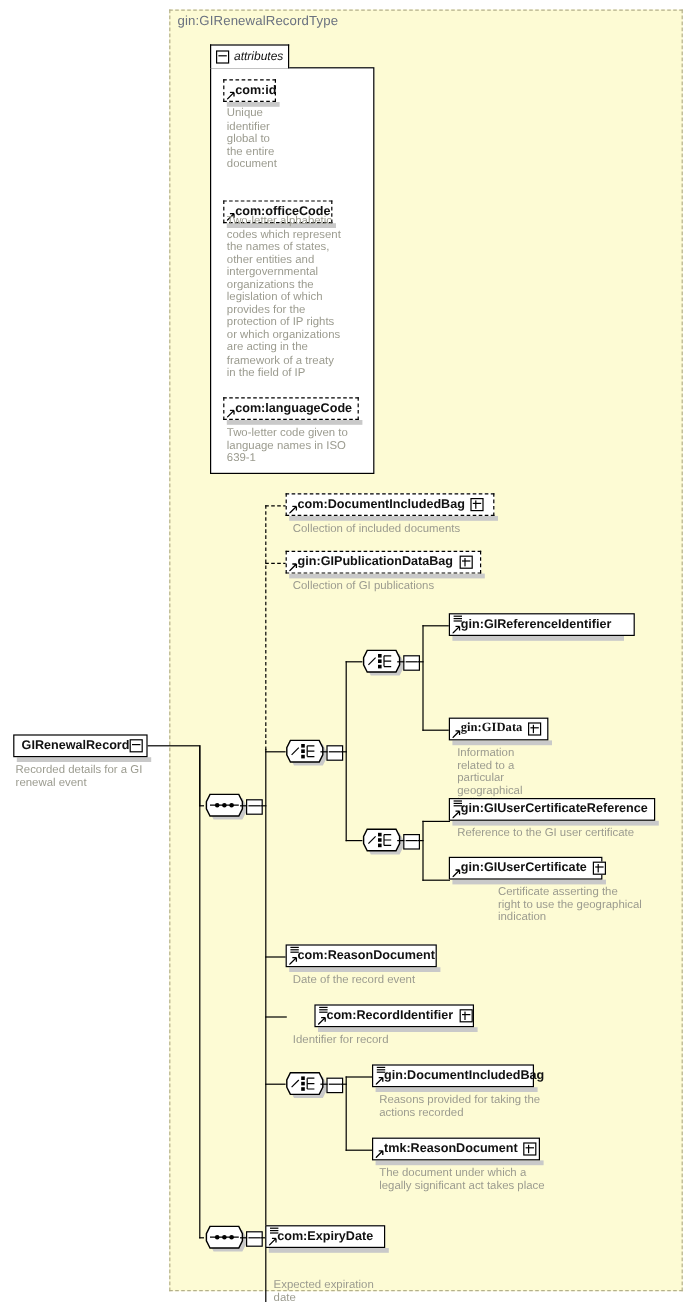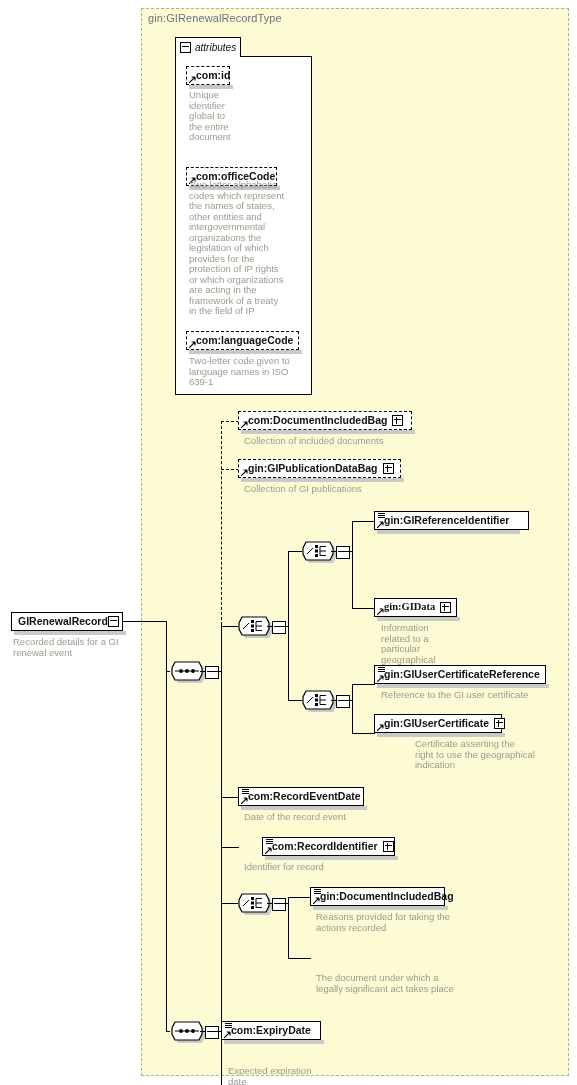--- a/index.html
+++ b/index.html
@@ -291,21 +291,21 @@
     <div class="shadowbar" style="left:3px;top:19px;width:126px;"></div>
     <div class="node solid" style="position:relative;left:0;top:0;width:126px;">
       <span class="lines">
           <i></i>
           <i></i>
           <i></i>
         </span>
       <svg class="arr" viewBox="0 0 7 7">
         <path d="M0,7 L6,1 M6,1 L2.6,1 M6,1 L6,4.4" stroke="#000" fill="none" stroke-width="1.1"></path>
       </svg>
-      <span class="nm">com:RecordEventDate</span>
+      <span class="nm">com:ReasonDocument</span>
     </div>
   </div>
   <div class="ann" style="left:244px;top:812px;width:180px;">Date of the record event</div>
 
   <div class="ln lnh" style="left:221px;top:847px;width:18px;"></div>
   <div class="nodewrap" style="left:238px;top:837px;margin-left:24px;">
     <div class="shadowbar" style="left:3px;top:19px;width:133px;"></div>
     <div class="node solid" style="position:relative;left:0;top:0;width:133px;">
       <span class="lines">
           <i></i>
@@ -352,20 +352,30 @@
         </span>
       <svg class="arr" viewBox="0 0 7 7">
         <path d="M0,7 L6,1 M6,1 L2.6,1 M6,1 L6,4.4" stroke="#000" fill="none" stroke-width="1.1"></path>
       </svg>
       <span class="nm">gin:DocumentIncludedBag</span>
     </div>
   </div>
   <div class="ann" style="left:316px;top:912px;width:160px;">Reasons provided for taking the actions recorded</div>
 
   <div class="ln lnh" style="left:288px;top:958px;width:23px;"></div>
+  <div class="nodewrap" style="left:310px;top:948px;">
+    <div class="shadowbar" style="left:3px;top:19px;width:140px;"></div>
+    <div class="node solid" style="position:relative;left:0;top:0;width:140px;">
+      <svg class="arr" viewBox="0 0 7 7">
+        <path d="M0,7 L6,1 M6,1 L2.6,1 M6,1 L6,4.4" stroke="#000" fill="none" stroke-width="1.1"></path>
+      </svg>
+      <span class="nm">tmk:ReasonDocument</span>
+      <span class="plus"></span>
+    </div>
+  </div>
   <div class="ann" style="left:316px;top:973px;width:150px;">The document under which a legally significant act takes place</div>
 
   <div class="ln lnh" style="left:166px;top:1031px;width:4px;"></div>
   <div class="ln lnv" style="left:166px;top:621px;height:411px;"></div>
   <div class="comp" style="left:170px;top:1020px;">
     <svg width="38" height="25" viewBox="0 0 38 25">
       <polygon points="5,20 2,14 2,8 5,2 29,2 32,8 32,14 29,20" fill="#c9c9c9" transform="translate(3,3)"></polygon>
       <polygon points="5,20 2,14 2,8 5,2 29,2 32,8 32,14 29,20" fill="#ffffff" stroke="#000" stroke-width="1.2"></polygon>
       <line x1="5" y1="11" x2="29" y2="11" stroke="#000" stroke-width="1"></line>
       <circle cx="11" cy="11" r="1.9" fill="#000"></circle>

